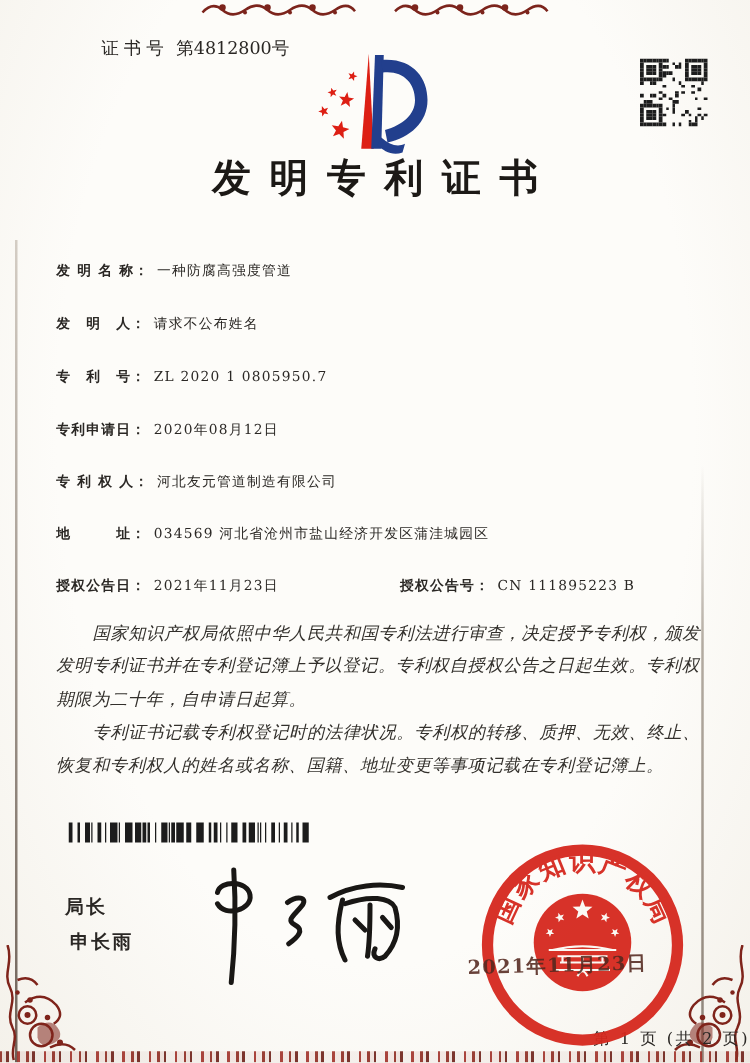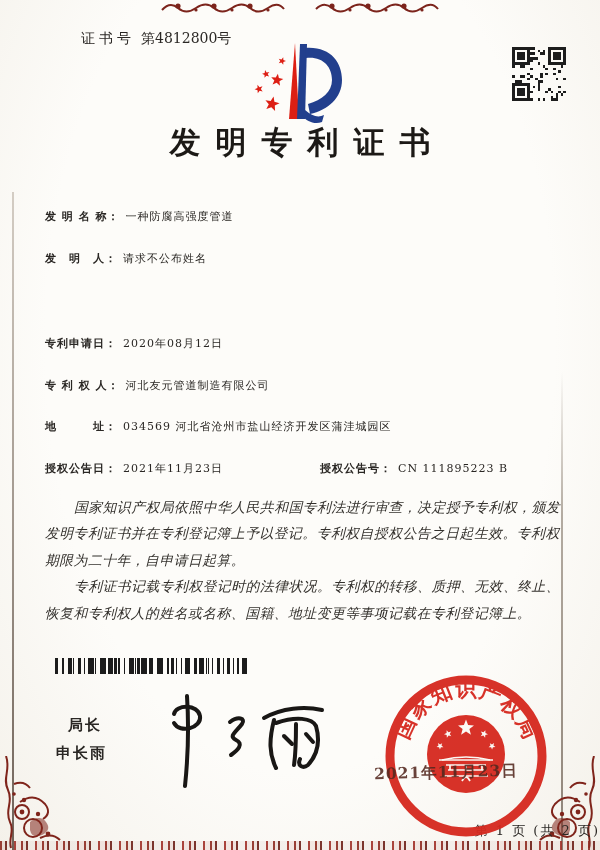--- a/index.html
+++ b/index.html
@@ -29,21 +29,21 @@
   .r0{top:209px}.r1{top:251px}.r2{top:294px}.r3{top:336px}.r4{top:378px}.r5{top:419px}.r6{top:461px}
   .grant-no{position:absolute;left:275px;top:0;}
   
   .bodytext{position:absolute;left:45px;top:494px;width:516px;font-size:13.8px;
             line-height:1.92;letter-spacing:.5px;color:#33302c;font-style:italic;}
   .bodytext p{margin:0;text-indent:2.1em;}
   
   .barcode{position:absolute;left:55px;top:658px;width:196px;height:16px;display:flex;align-items:stretch;}
   .barcode i{display:block;background:#1c1c1c;height:100%;}
   
-  .signer-title{position:absolute;left:68px;top:716px;font-size:15px;font-weight:bold;letter-spacing:2px;}
+  .signer-title{position:absolute;left:52px;top:716px;font-size:15px;font-weight:bold;letter-spacing:2px;}
   .signer-name{position:absolute;left:56px;top:744px;font-size:15px;font-weight:bold;letter-spacing:2px;}
   .signature{position:absolute;left:158px;top:692px;width:185px;height:100px;}
   
   .seal{position:absolute;left:376px;top:666px;width:180px;height:180px;z-index:2;opacity:.95;}
   .seal-date{position:absolute;left:374px;top:762px;width:170px;z-index:3;
              font-size:15.5px;font-weight:bold;color:#54281f;letter-spacing:1px;
              transform:rotate(-1.5deg);opacity:.88;}
   
   .pageno{position:absolute;left:0;top:822px;width:100%;text-align:right;
           font-size:13px;letter-spacing:2px;z-index:1;}
@@ -555,20 +555,23 @@
       <span></span>
     </div>
 
   <div class="title">发明专利证书</div>
 
   <div class="frow r0">
     <span class="lbl">发 明 名 称：</span><span class="val">一种防腐高强度管道</span>
   </div>
   <div class="frow r1">
     <span class="lbl">发　明　人：</span><span class="val">请求不公布姓名</span>
+  </div>
+  <div class="frow r2">
+    <span class="lbl">专　利　号：</span><span class="val">ZL 2020 1 0805950.7</span>
   </div>
   <div class="frow r3">
     <span class="lbl">专利申请日：</span><span class="val">2020年08月12日</span>
   </div>
   <div class="frow r4">
     <span class="lbl">专 利 权 人：</span><span class="val">河北友元管道制造有限公司</span>
   </div>
   <div class="frow r5">
     <span class="lbl">地　　　址：</span><span class="val">034569 河北省沧州市盐山经济开发区蒲洼城园区</span>
   </div>

